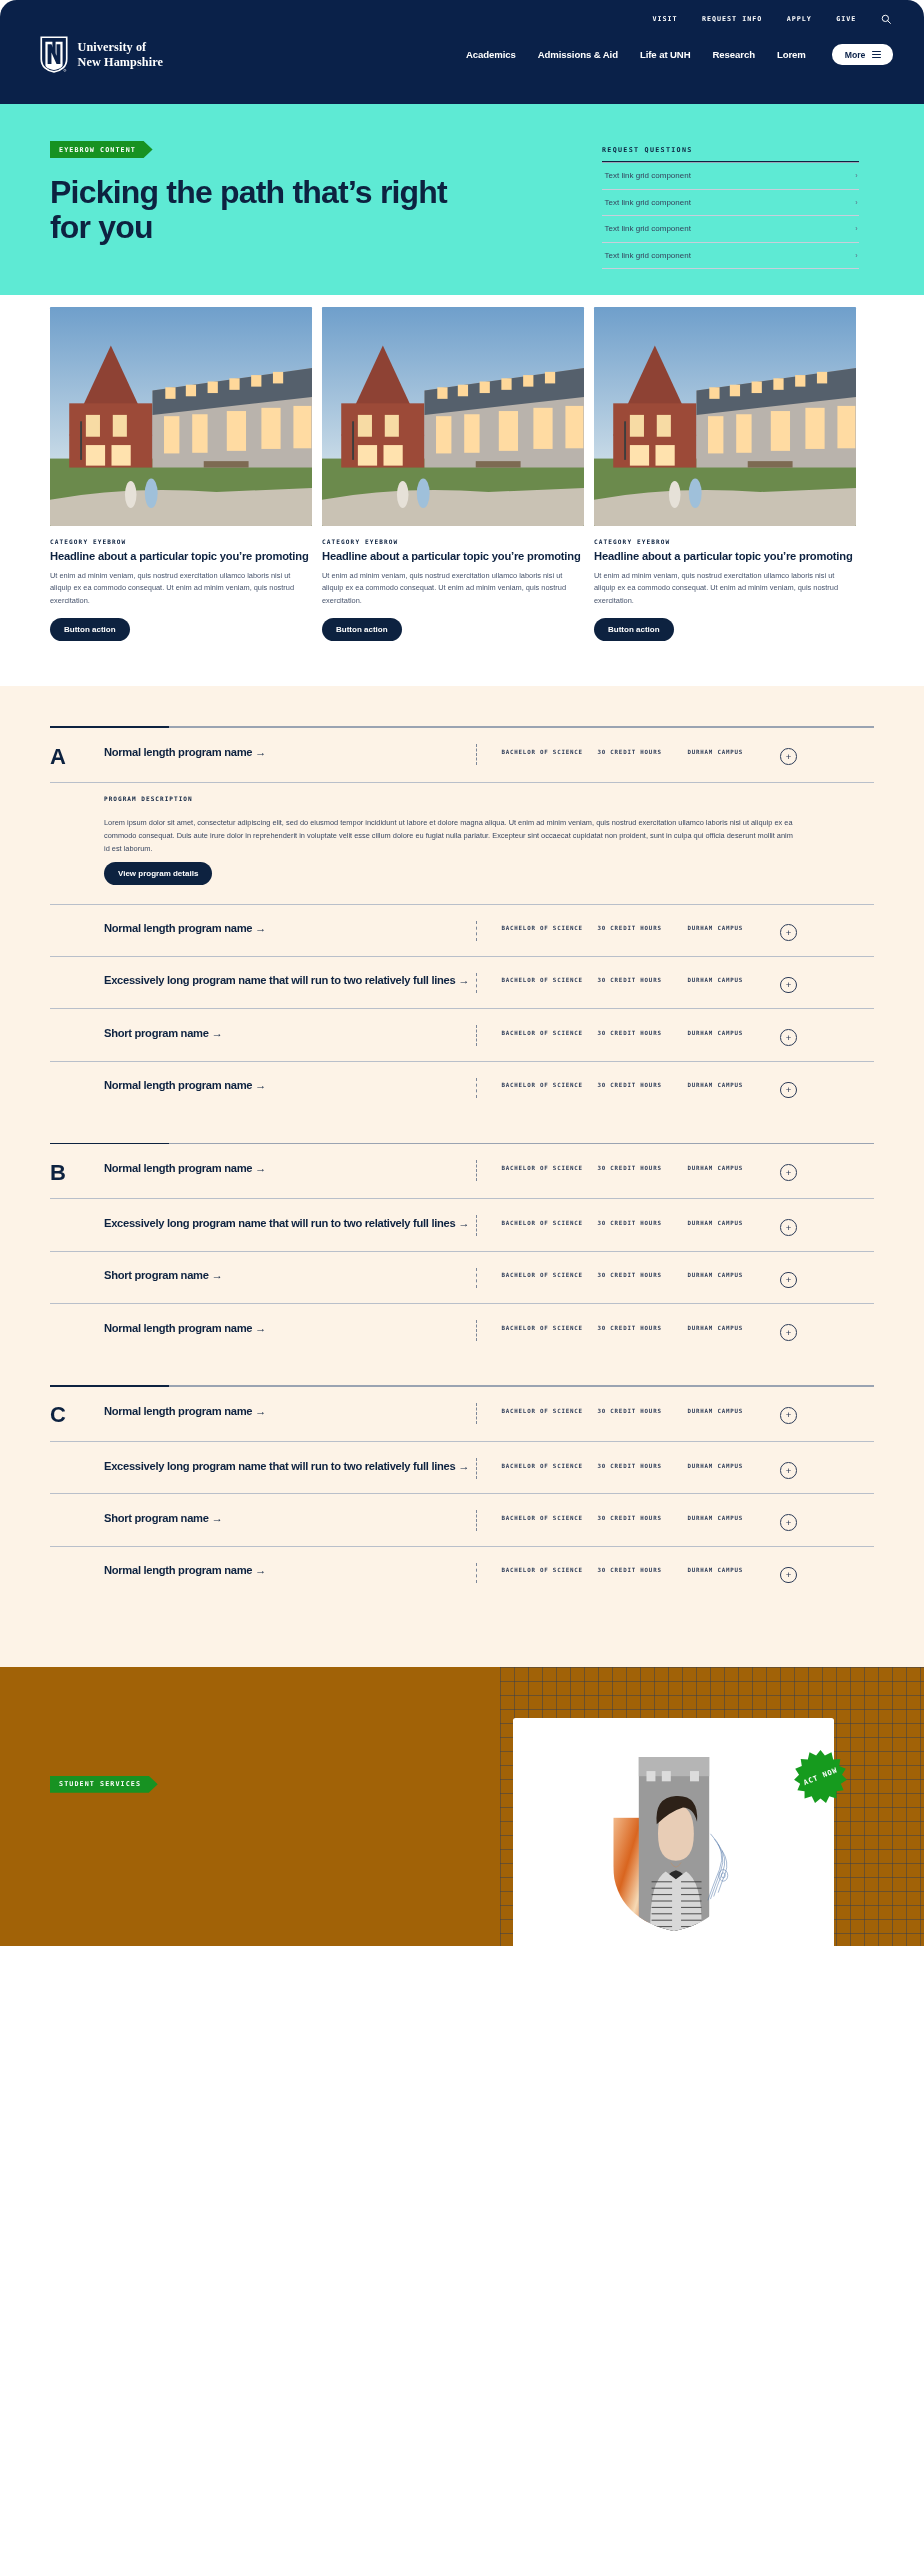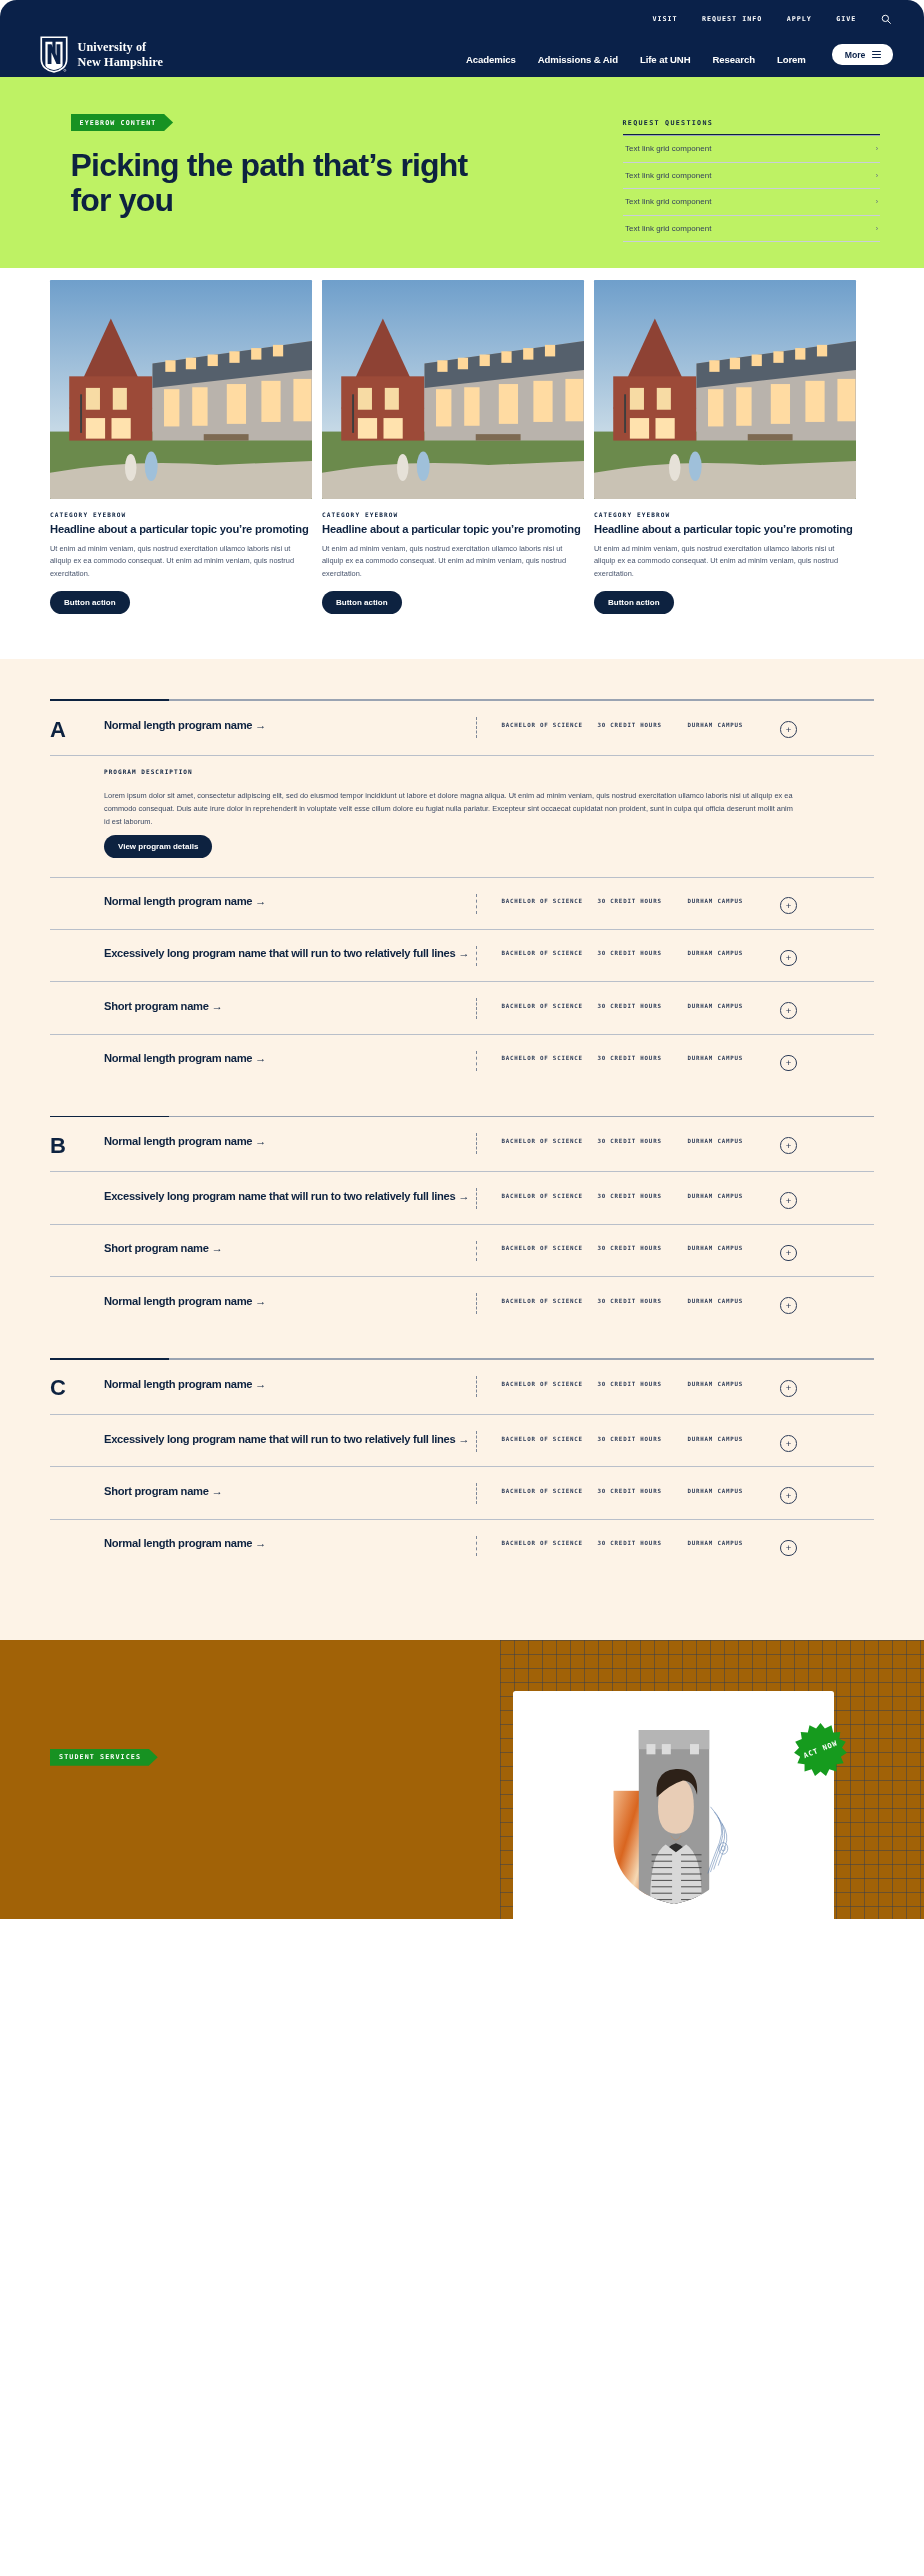--- a/index.html
+++ b/index.html
@@ -8,21 +8,21 @@
     font-family:"Liberation Sans", sans-serif;
     background:#ffffff;
     color:#0d2240;
     -webkit-font-smoothing:antialiased;
   }
   .page{width:924px;position:relative;overflow:hidden;}
 
   
   .header{
     background:#0a2149;
-    height:77px;
+    height:104px;
     position:relative;
     border-top-left-radius:16.7px;
     border-top-right-radius:16.7px;
   }
   .utility-bar{
     display:flex;
     justify-content:flex-end;
     align-items:center;
     gap:24.4px;
     padding:10.3px 33px 0 0;
@@ -48,21 +48,21 @@
     height:53px;
   }
   .brand{display:flex;align-items:center;gap:9.6px;}
   .shield{width:28px;height:37px;flex:none;}
   .brand-text{
     color:#fff;font-size:12.2px;line-height:1.16;font-weight:700;
     font-family:"Liberation Serif", serif;
     letter-spacing:0.1px;
   }
   .nav-links{
-    display:flex;align-items:flex-end;gap:22px;
+    display:flex;align-items:center;gap:22px;
     margin-left:auto;
   }
   .nav-link{
     color:#fff;font-size:9.6px;font-weight:700;text-decoration:none;cursor:pointer;
     letter-spacing:-0.1px;
   }
   .more-btn{
     background:#fff;color:#0a2149;border:none;border-radius:10px;
     padding:5.8px 11.6px 5.8px 13px;font-size:8.7px;font-weight:700;
     display:flex;align-items:center;gap:6.4px;cursor:pointer;
@@ -70,22 +70,21 @@
     margin-left:3.9px;
   }
   .hamburger{display:inline-flex;flex-direction:column;gap:1.9px;width:9.6px;}
   .hamburger i{display:block;height:1px;background:#0a2149;border-radius:0.6px;}
 
   
   .hero{
     padding:37px 24px 26px 50px;
     display:flex;
     gap:26px;
-    background:#bef264;
-    justify-content:center;
+    background:#5eead4;
   }
   .hero-left{width:526px;}
   .eyebrow-tag{
     display:inline-block;
     background:#179222;
     color:#fff;
     font-family:"DejaVu Sans Mono", monospace;
     font-size:6.7px;
     letter-spacing:1.1px;
     font-weight:700;

